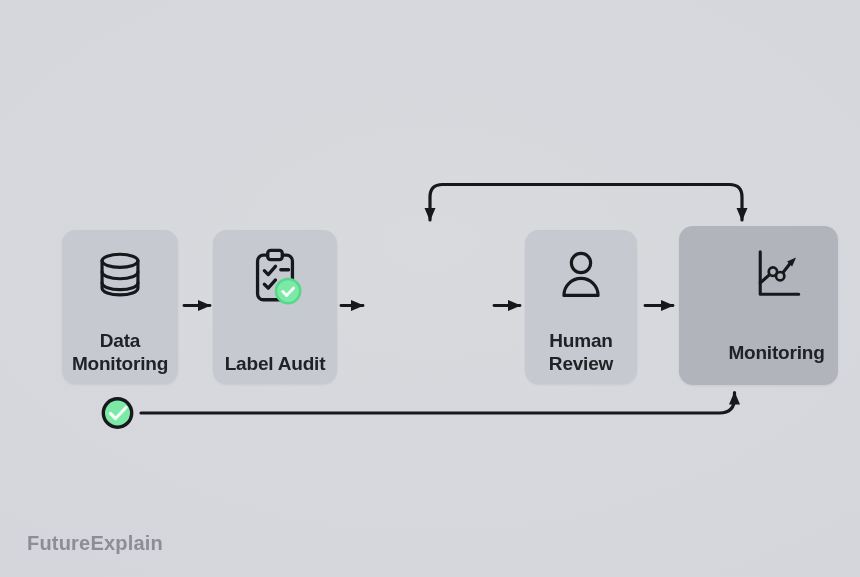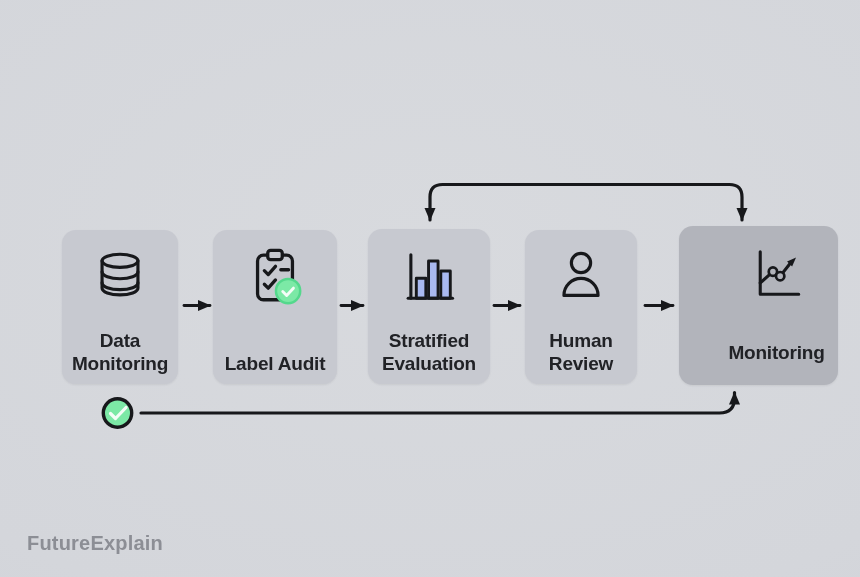--- a/index.html
+++ b/index.html
@@ -80,32 +80,20 @@
         <path d="M38 38.5 h6"></path>
         <g>
           <circle cx="45.5" cy="46.5" r="12.5" fill="#7ce9a6" stroke="#54d88c" stroke-width="2.6"></circle>
           <path d="M40 47 l4 4 l7 -7.5" stroke="#f4fdf7" stroke-width="3"></path>
         </g>
       </svg>
     </div>
     <div class="node-label">Label Audit</div>
   </div>
 
-  <div class="node" style="left:368px;top:229px;width:122px;height:155px;">
-    <div class="icon-wrap">
-      <svg class="icon" width="58" height="58" viewBox="0 0 64 64" fill="none" stroke="#17181b" stroke-width="3.4" stroke-linecap="round" stroke-linejoin="round">
-        <path d="M12 8.5 V56.5"></path>
-        <rect x="18" y="34.5" width="10.5" height="22" fill="#a9b9f0" stroke-width="3.2"></rect>
-        <rect x="31.5" y="15.5" width="10.5" height="41" fill="#a9b9f0" stroke-width="3.2"></rect>
-        <rect x="45" y="26.5" width="10.5" height="30" fill="#a9b9f0" stroke-width="3.2"></rect>
-        <path d="M9 56.5 H58"></path>
-      </svg>
-    </div>
-    <div class="node-label">Stratified Evaluation</div>
-  </div>
 
   <div class="node" style="left:525px;top:230px;width:112px;height:154px;">
     <div class="icon-wrap">
       <svg class="icon" width="56" height="56" viewBox="0 0 64 64" fill="none" stroke="#17181b" stroke-width="3.6" stroke-linecap="round" stroke-linejoin="round">
         <circle cx="32" cy="16" r="11"></circle>
         <path d="M12.5 53 a19.5 19.5 0 0 1 39 0 Z"></path>
       </svg>
     </div>
     <div class="node-label">Human Review</div>
   </div>

